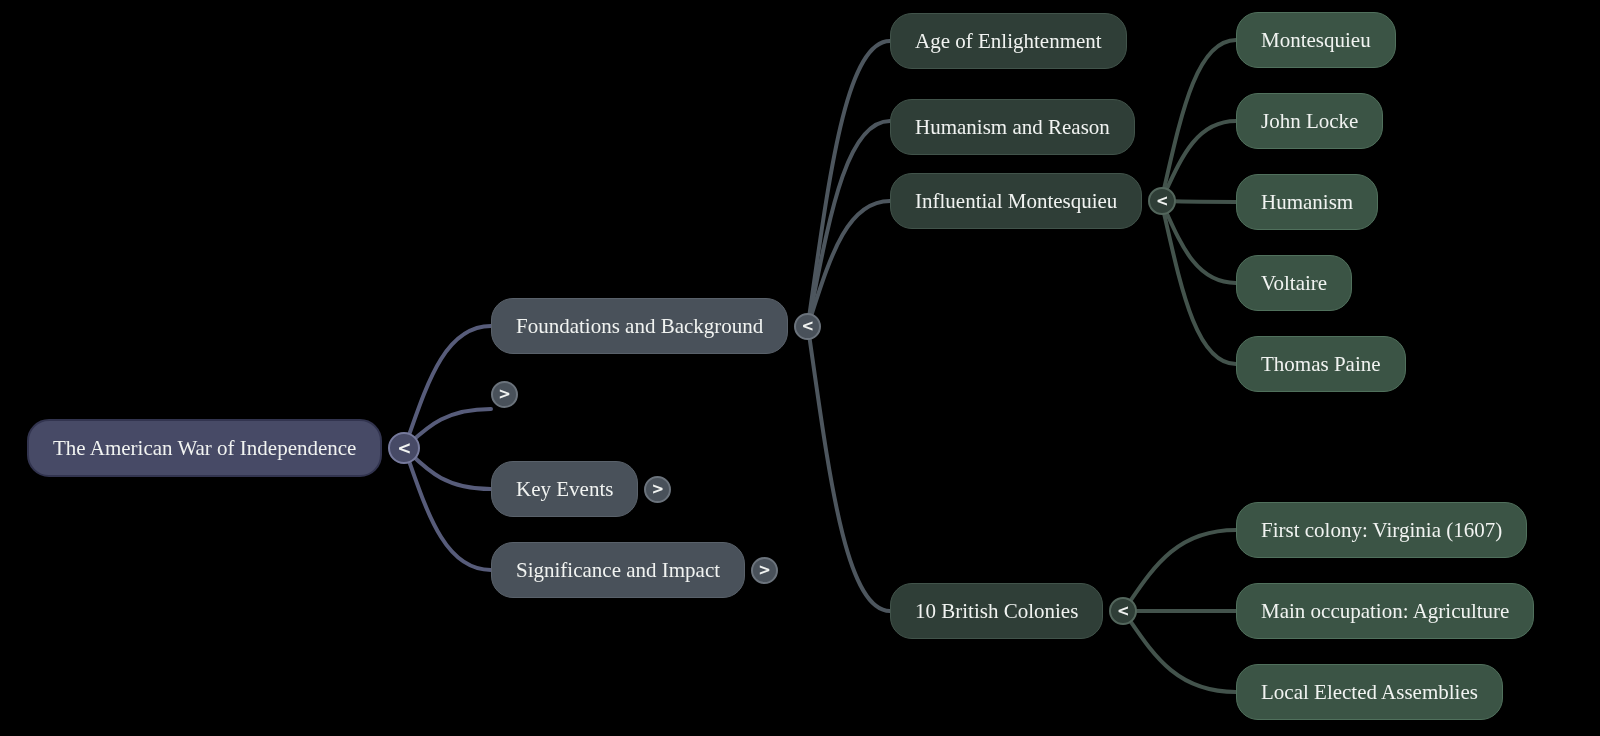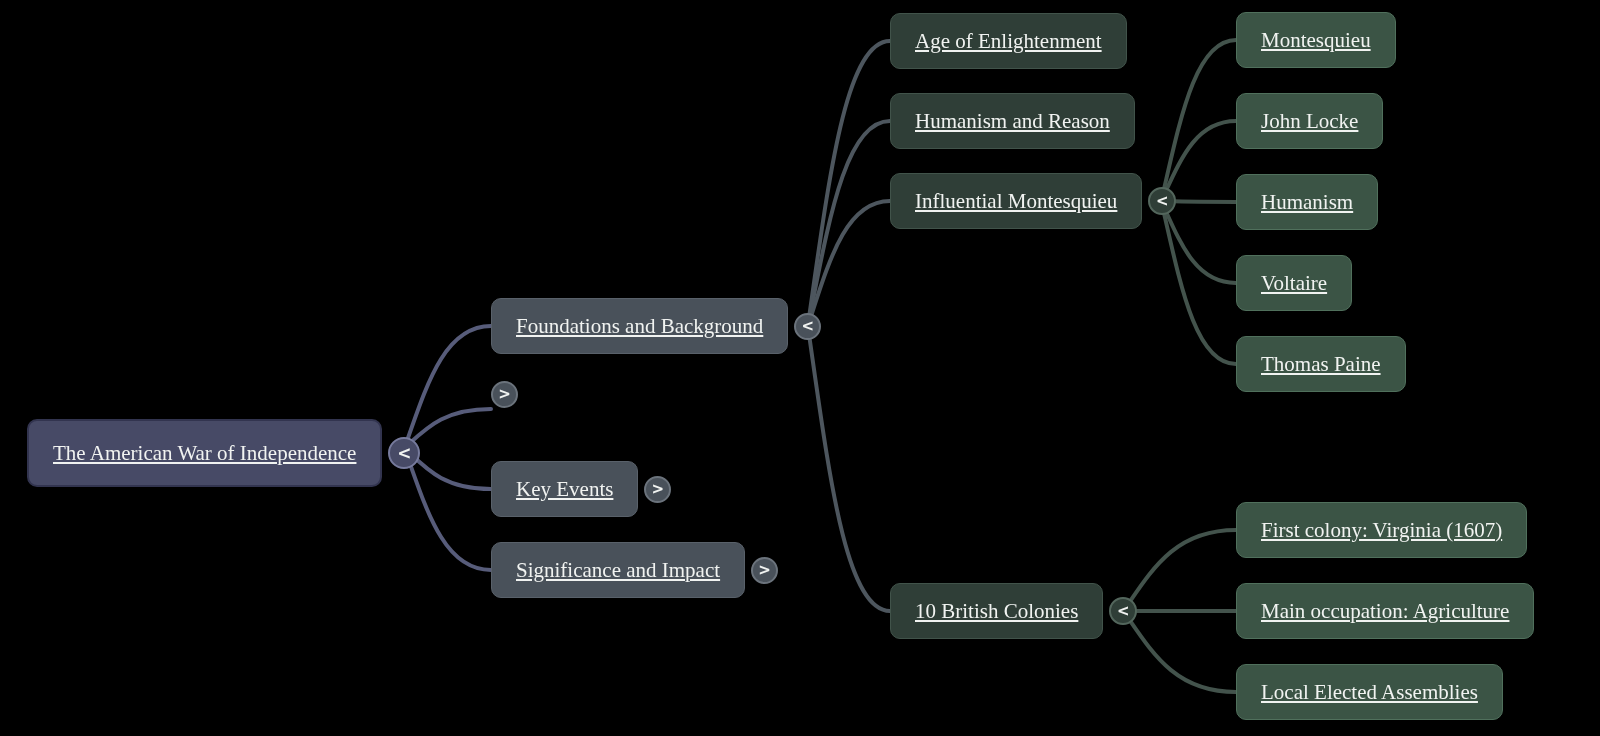--- a/index.html
+++ b/index.html
@@ -9,28 +9,27 @@
     background:var(--canvas-bg,#000);
     overflow:hidden;
     font-family:"Liberation Serif",serif;
   }
   #edges{position:absolute;left:0;top:0;z-index:0;}
   .row{position:absolute;display:flex;align-items:center;gap:6px;z-index:1;}
   .node{
     height:56px;
     display:flex;align-items:center;
     padding:0 24px;
-    border-radius:10px;
+    border-radius:22px;
     font-size:21px;
     color:var(--text,#f1f3f1);
     white-space:nowrap;
     box-sizing:border-box;
-    text-decoration:underline;
   }
-  .lv1{background:var(--root-fill);border:2px solid var(--root-border);height:68px;}
+  .lv1{background:var(--root-fill);border:2px solid var(--root-border);height:58px;}
   .lv2{background:var(--level2-fill);border:1px solid var(--level2-border);}
   .lv3{background:var(--level3-fill);border:1px solid var(--level3-border);}
   .lv4{background:var(--level4-fill);border:1px solid var(--level4-border);}
   .toggle{
     border-radius:50%;
     display:flex;align-items:center;justify-content:center;
     font-family:"DejaVu Sans",sans-serif;
     font-weight:700;
     color:var(--text,#f1f3f1);
     box-sizing:border-box;
@@ -82,21 +81,21 @@
     <div class="toggle t-lv2">&gt;</div>
   </div>
   <div class="row" style="left:491px;top:542px">
     <div class="node lv2">Significance and Impact</div>
     <div class="toggle t-lv2">&gt;</div>
   </div>
 
   <div class="row" style="left:890px;top:13px">
     <div class="node lv3">Age of Enlightenment</div>
   </div>
-  <div class="row" style="left:890px;top:93px">
+  <div class="row" style="left:890px;top:99px">
     <div class="node lv3">Humanism and Reason</div>
   </div>
   <div class="row" style="left:890px;top:173px">
     <div class="node lv3">Influential Montesquieu</div>
     <div class="toggle t-lv3">&lt;</div>
   </div>
   <div class="row" style="left:890px;top:583px">
     <div class="node lv3">10 British Colonies</div>
     <div class="toggle t-lv3">&lt;</div>
   </div>

